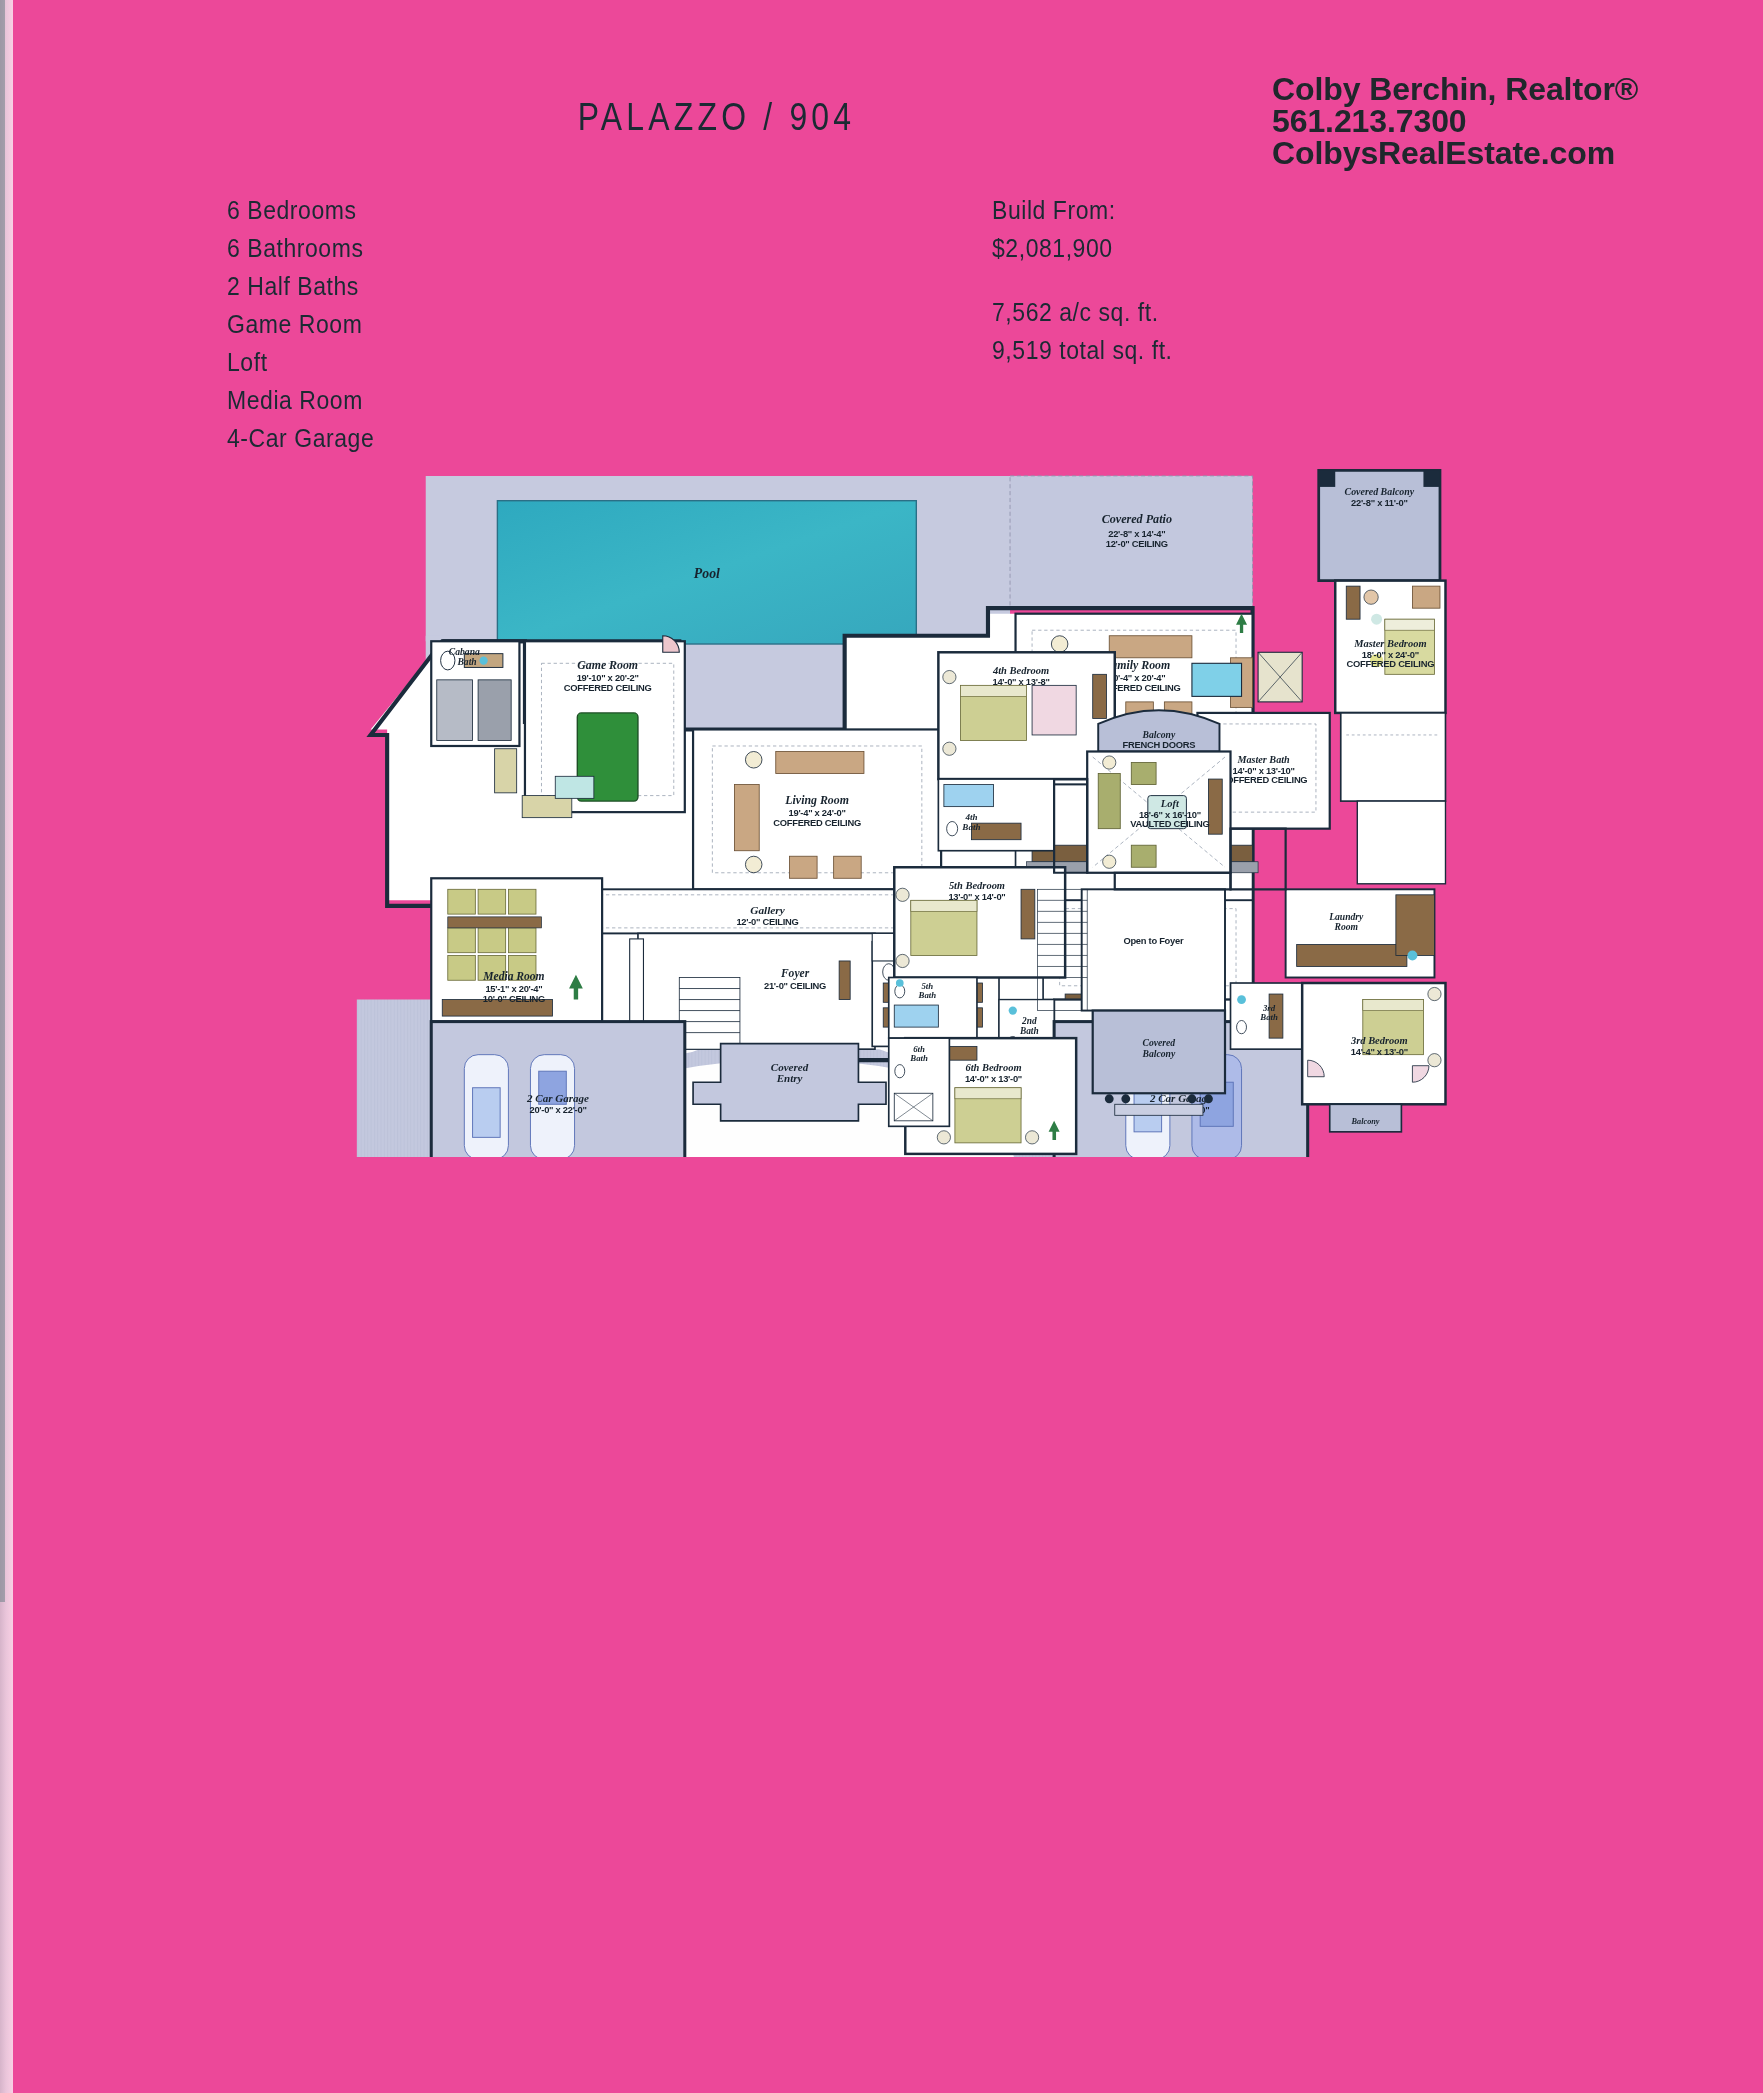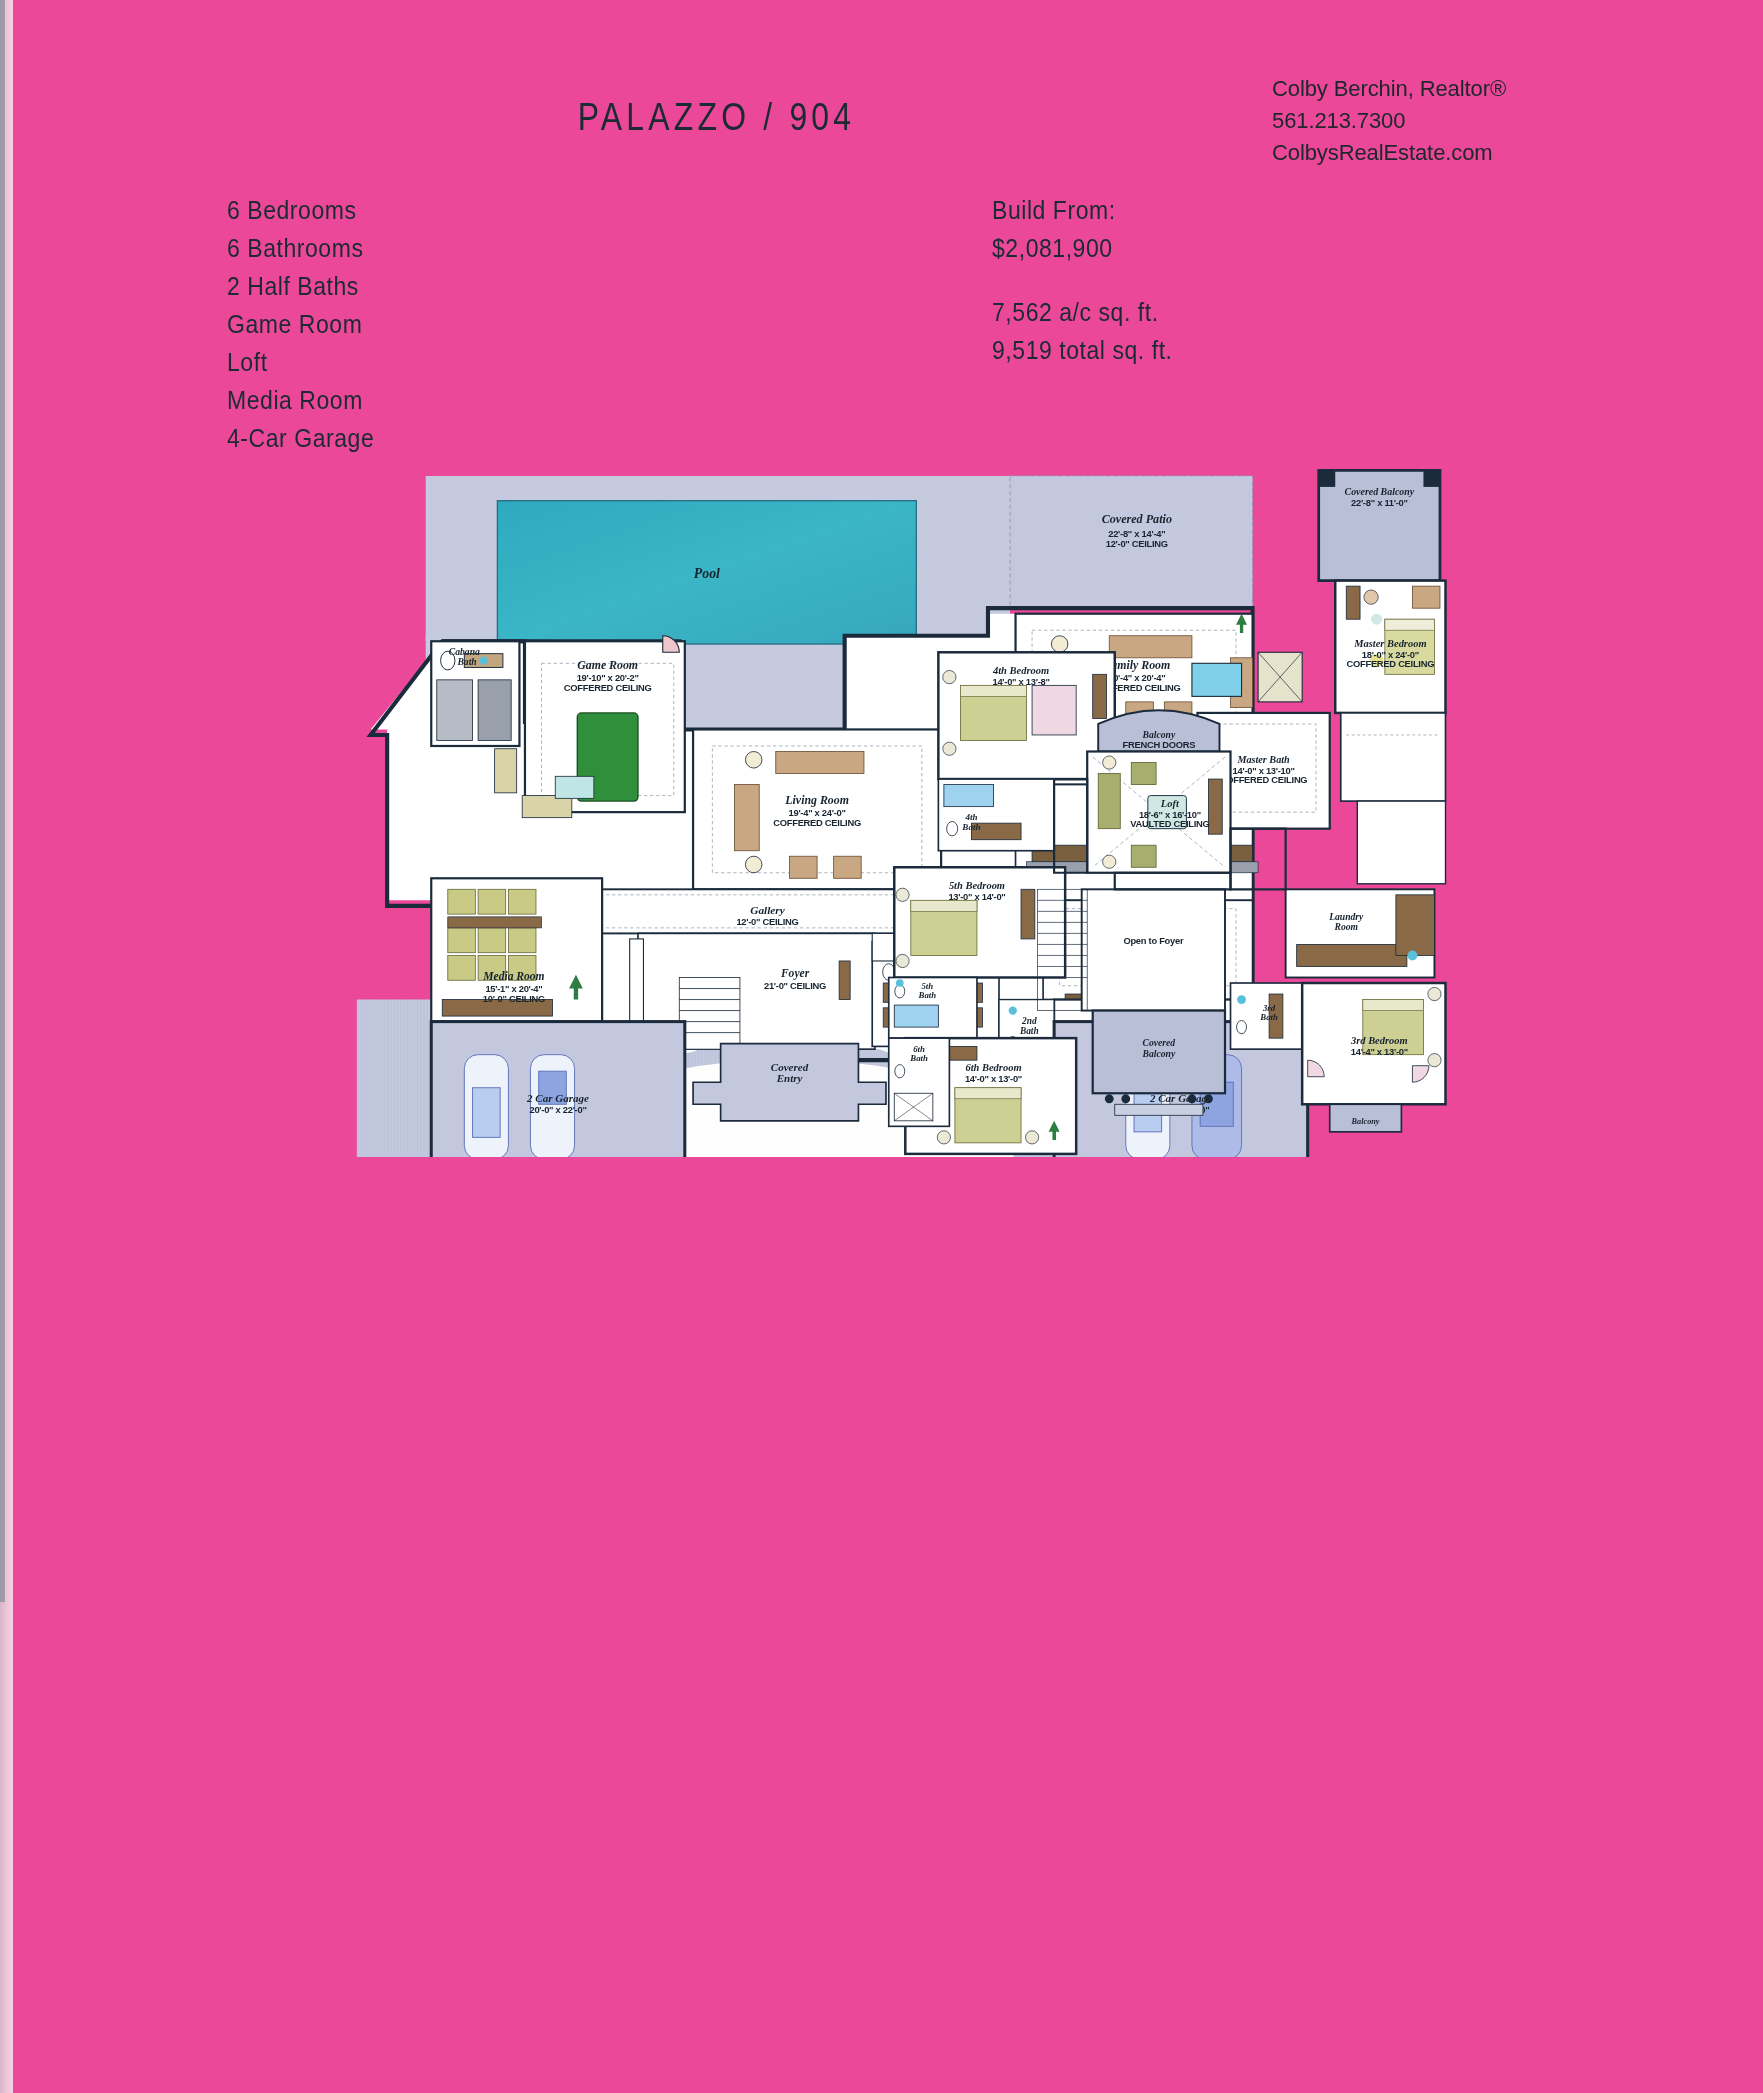--- a/index.html
+++ b/index.html
@@ -20,21 +20,21 @@
   .title{
     position:absolute;left:0;top:96px;width:1433px;text-align:center;
     font-family:"Liberation Sans", sans-serif;
     font-size:38px;font-weight:400;letter-spacing:5px;
     color:#1b2a33;
     transform:scaleX(.84);transform-origin:center top;
     white-space:nowrap;
   }
   .realtor{
     position:absolute;left:1272px;top:73px;width:422px;
-    font-size:22px;line-height:32px;color:#20272c;font-weight:400;letter-spacing:-0.1px;
+    font-size:32px;line-height:32px;color:#20272c;font-weight:700;letter-spacing:-0.1px;
   }
   .realtor div{white-space:nowrap;}
 
   .features{
     position:absolute;left:227px;top:191px;width:303px;
     font-size:25px;line-height:38px;color:#1b2a33;letter-spacing:0.6px;
     transform:scaleX(.92);transform-origin:left top;
   }
   .features div{white-space:nowrap;}
 

